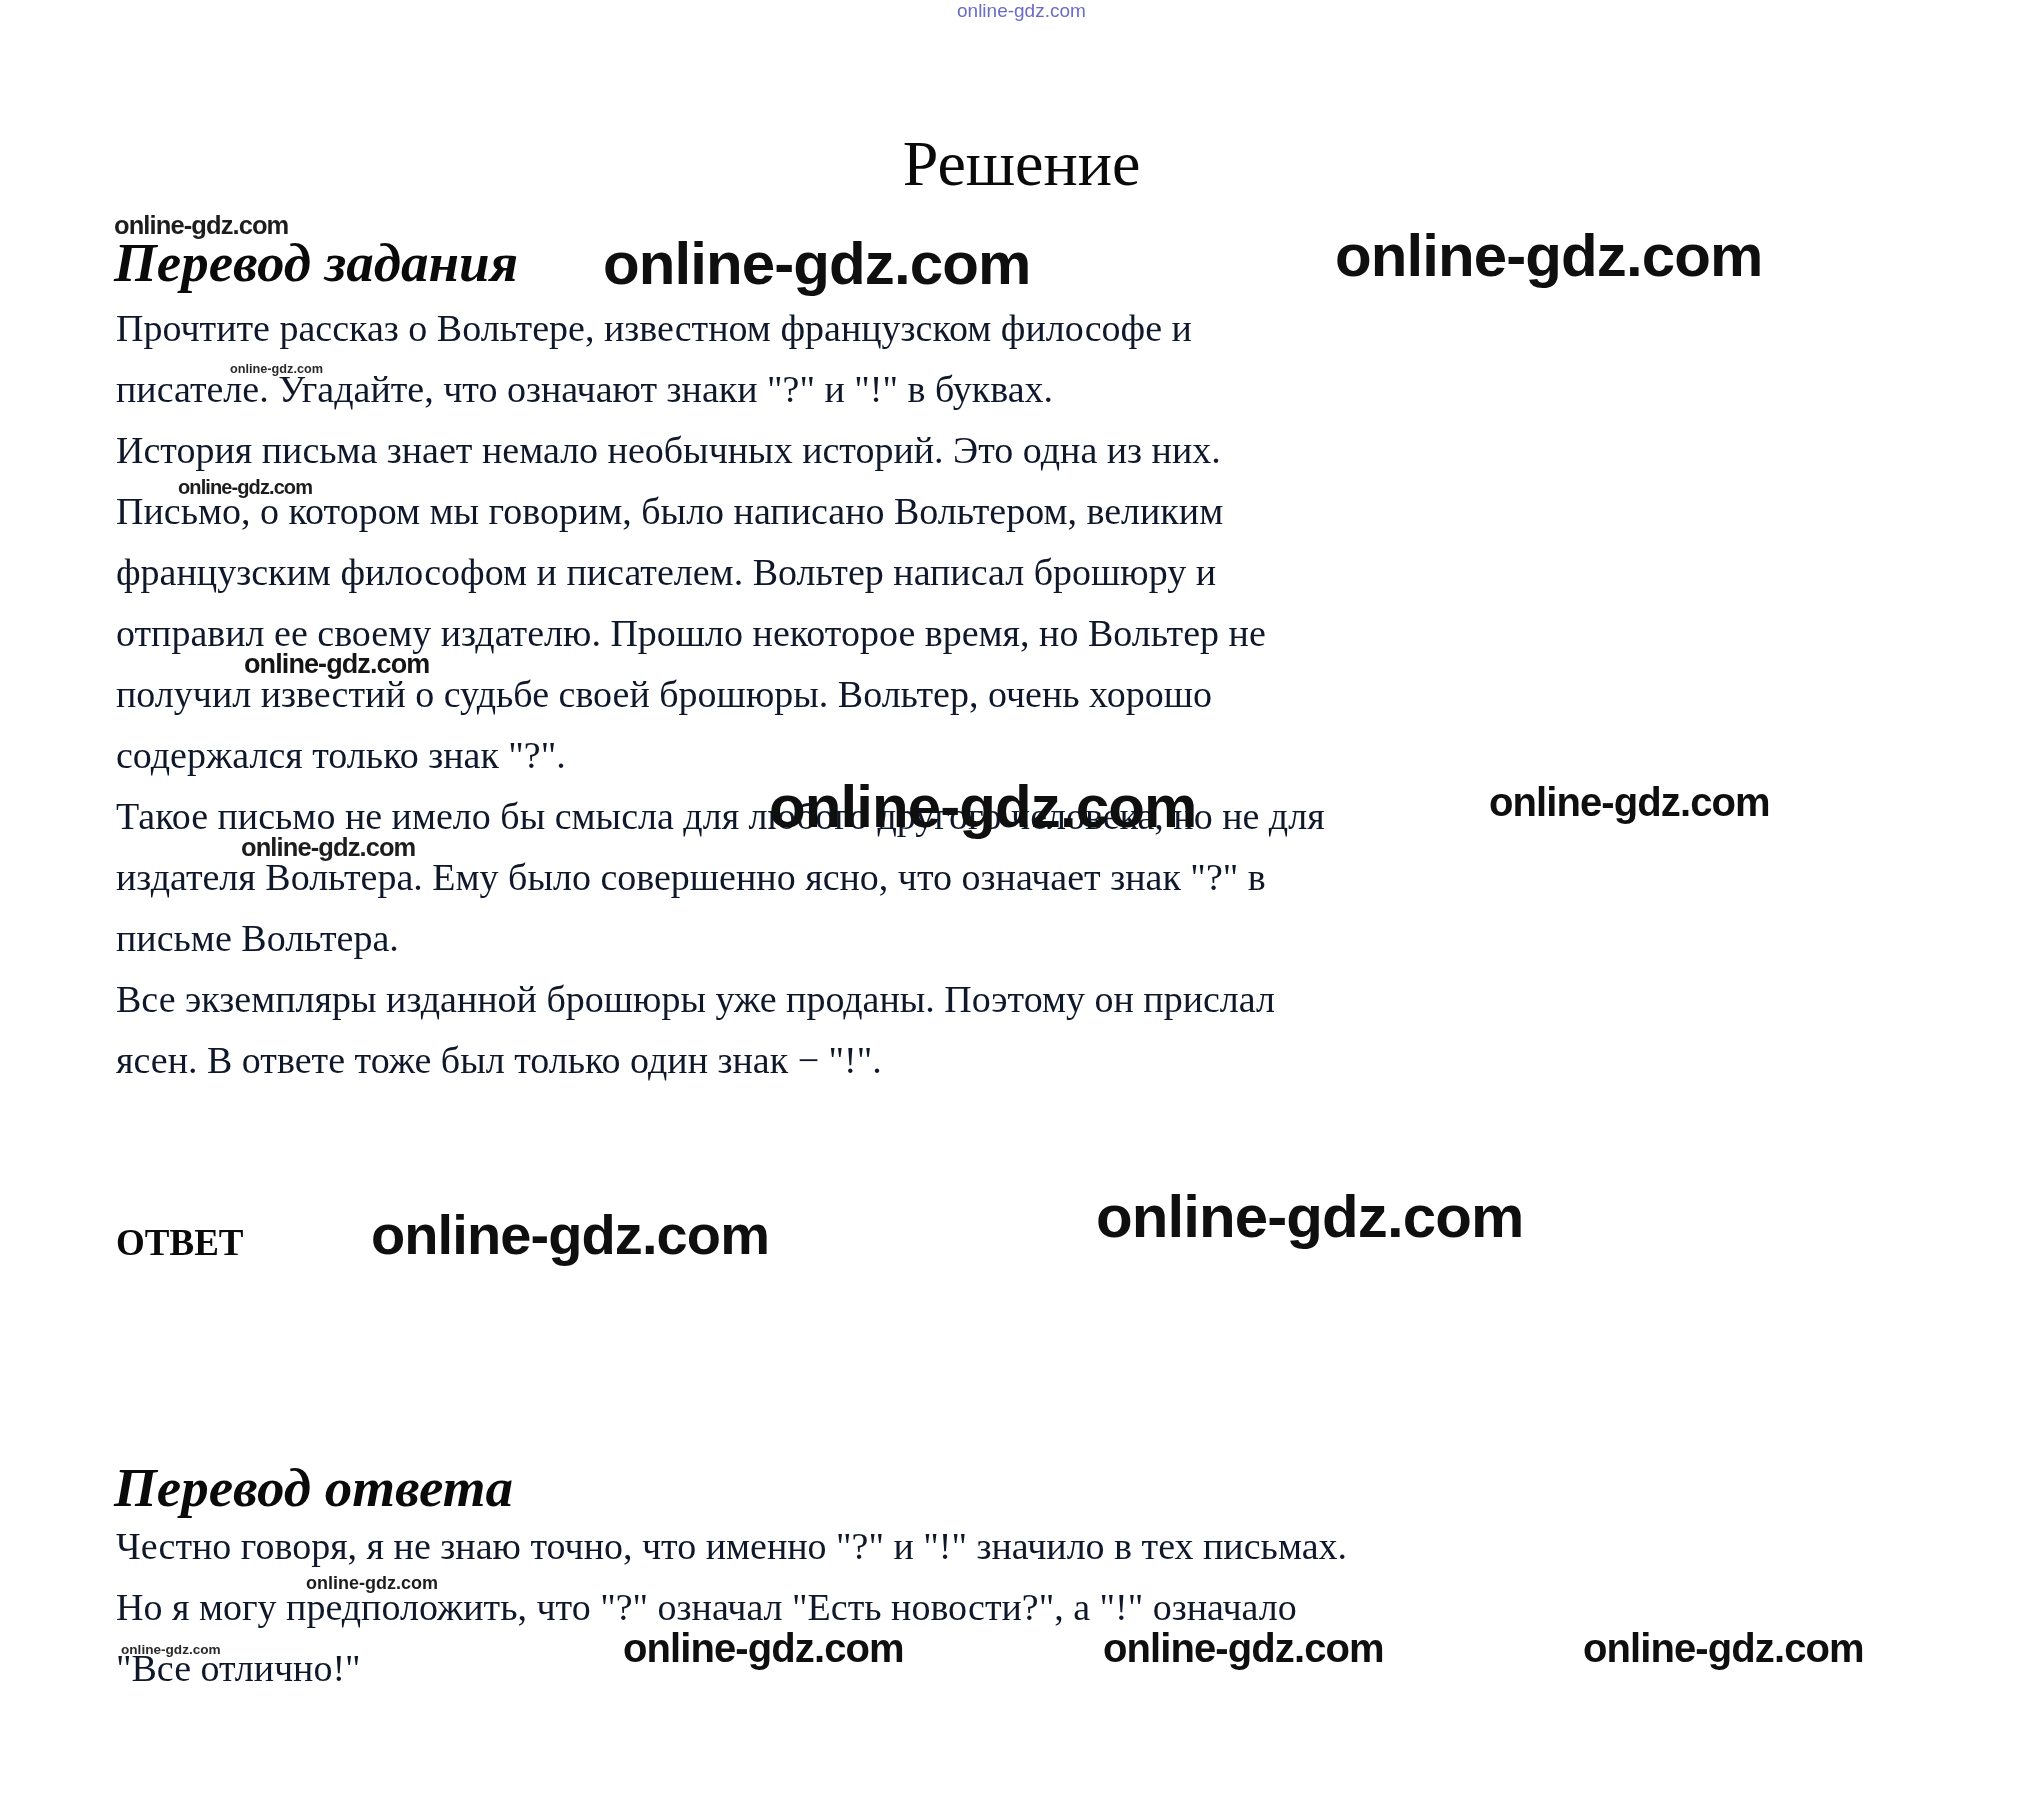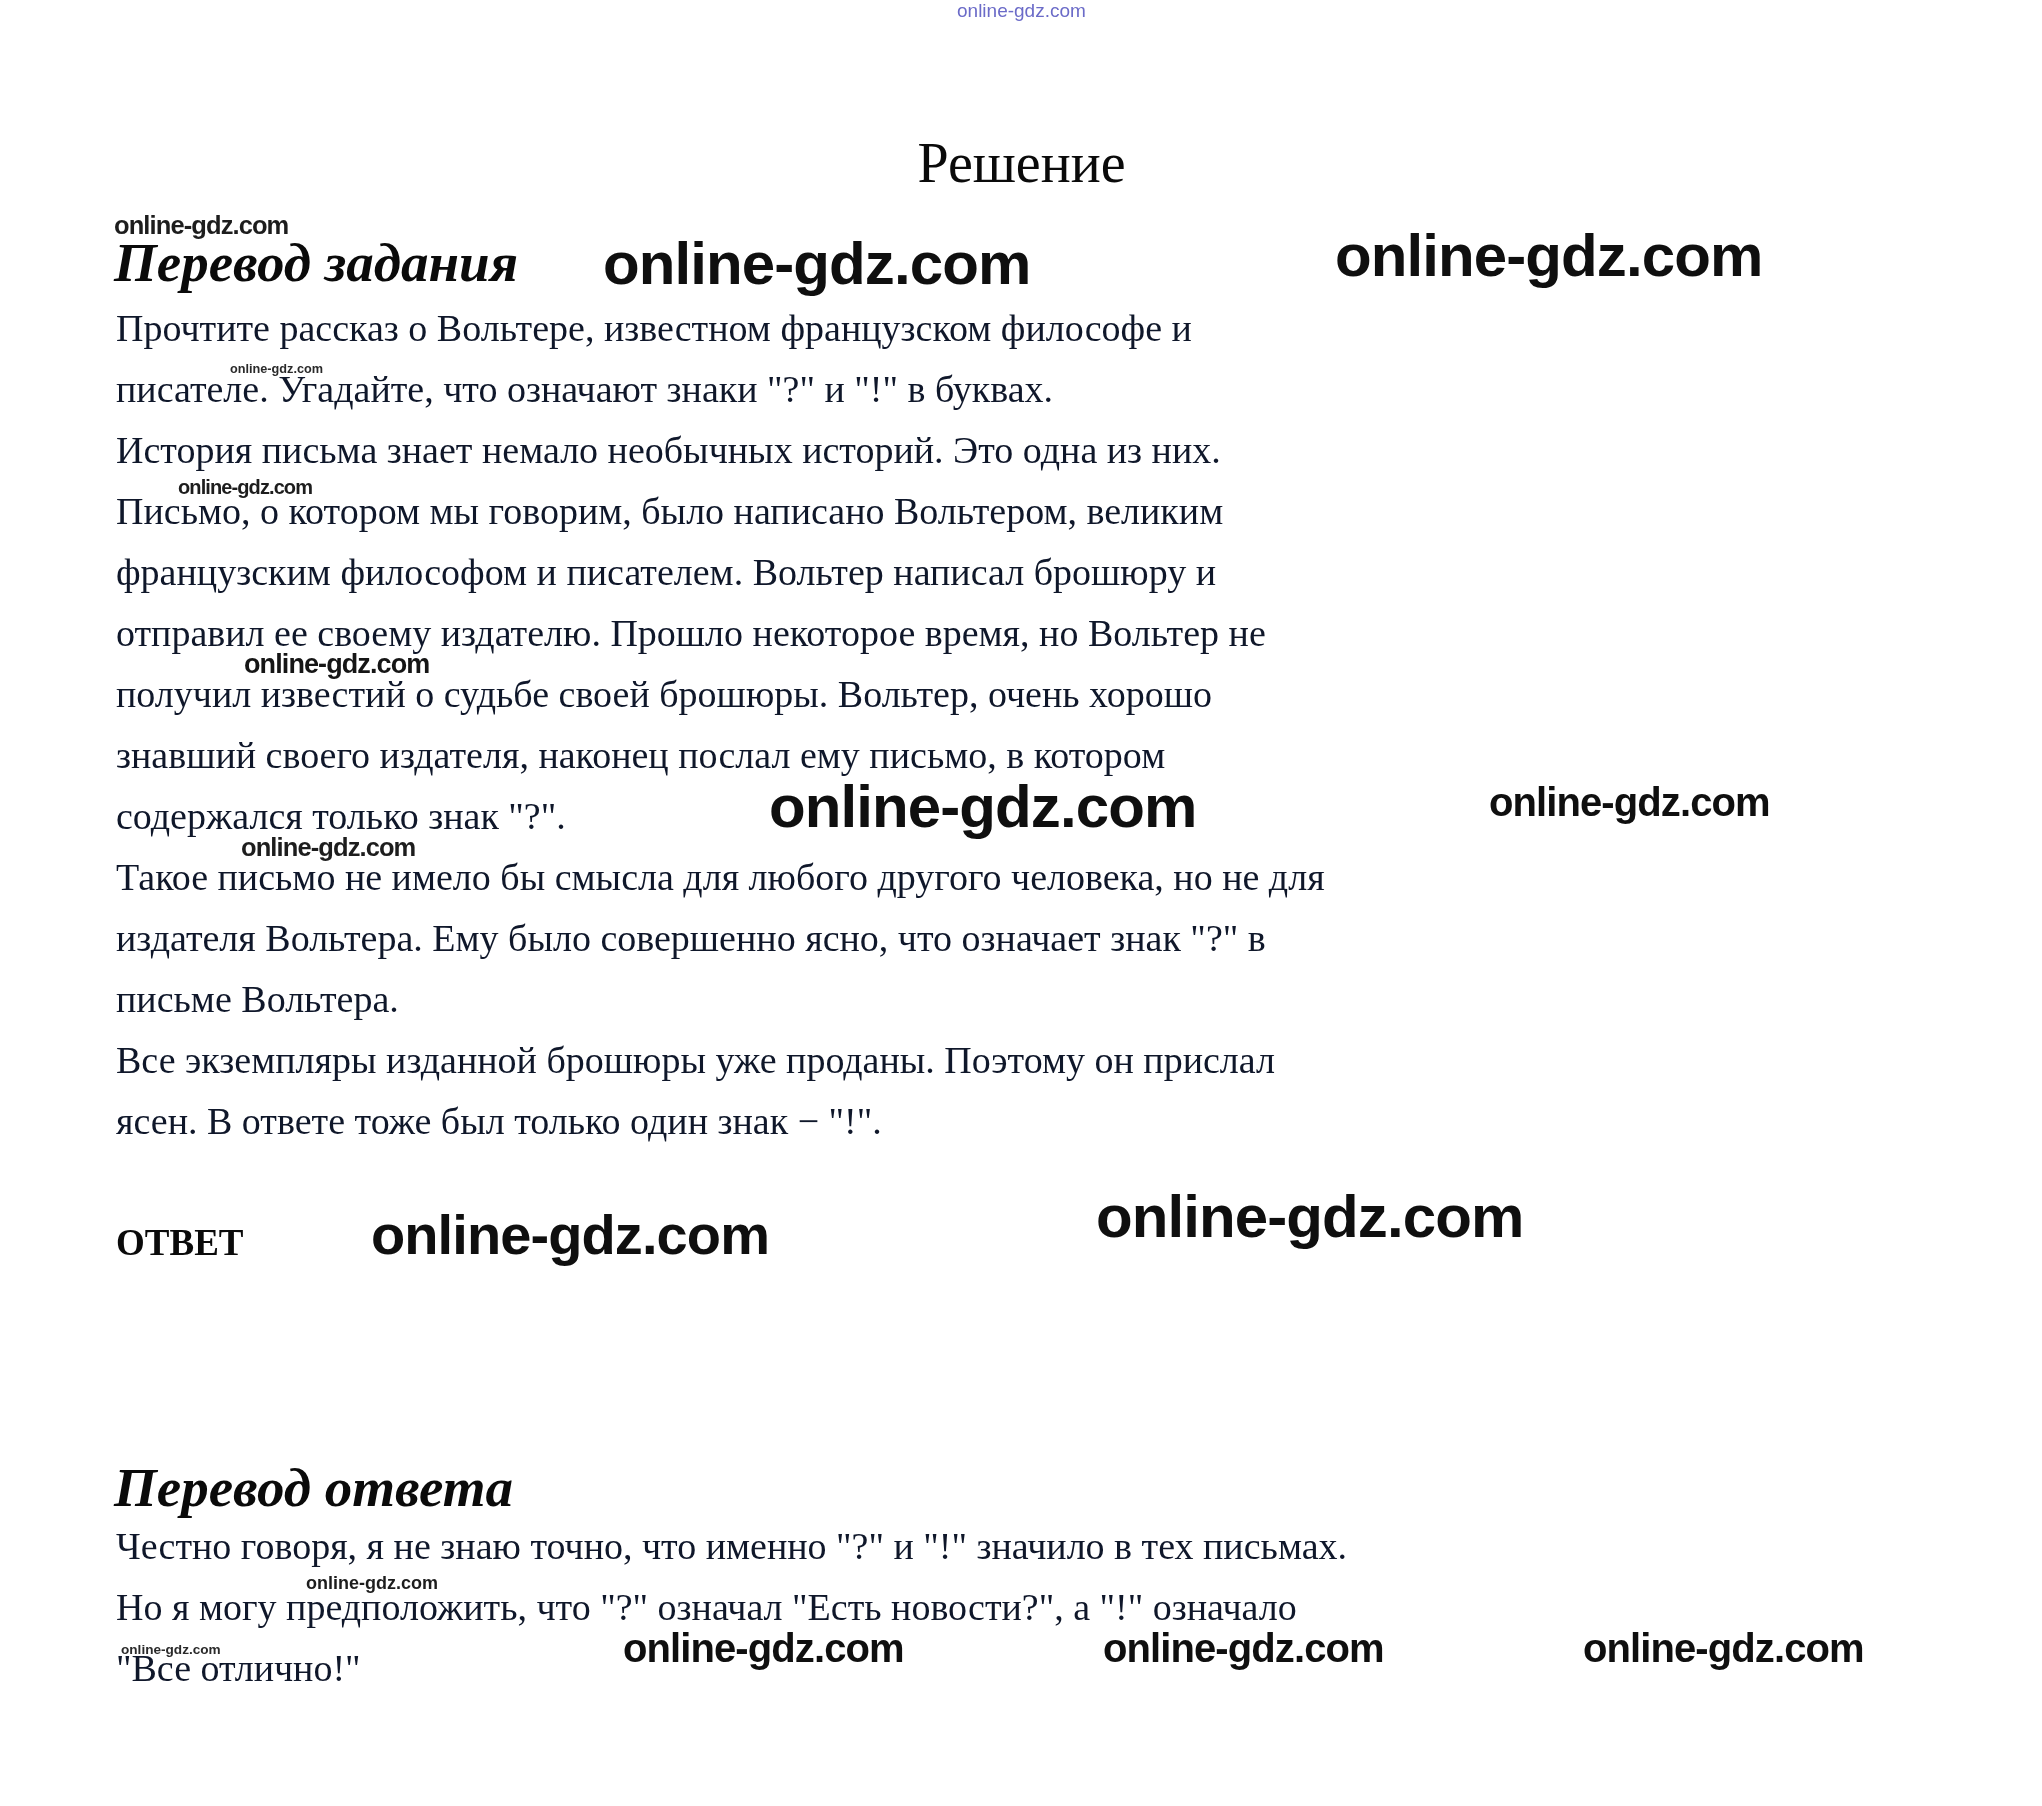--- a/index.html
+++ b/index.html
@@ -6,21 +6,21 @@
   .page{
     position:relative;
     width:2043px;height:1806px;
     background:#ffffff;
     color:#000;
     font-family:"Liberation Serif", serif;
     overflow:hidden;
   }
   .doc-title{
     position:absolute;top:133px;left:0;width:100%;
-    text-align:center;font-size:56px;line-height:61px;
+    text-align:center;font-size:64px;line-height:61px;
     color:#0a0a0a;
   }
   .tblock{
     position:absolute;left:116px;
     font-size:38px;line-height:61px;white-space:nowrap;
     color:#0f172a;
   }
   .tblock .line{height:61px;}
   #task-lines{top:298px;}
   .h-italic{
@@ -72,21 +72,20 @@
   <div class="h-italic" id="task-heading">Перевод задания</div>
 
   <div class="tblock" id="task-lines">
       <div class="line">Прочтите рассказ о Вольтере, известном французском философе и</div>
       <div class="line">писателе. Угадайте, что означают знаки "?" и "!" в буквах.</div>
       <div class="line">История письма знает немало необычных историй. Это одна из них.</div>
       <div class="line">Письмо, о котором мы говорим, было написано Вольтером, великим</div>
       <div class="line">французским философом и писателем. Вольтер написал брошюру и</div>
       <div class="line">отправил ее своему издателю. Прошло некоторое время, но Вольтер не</div>
       <div class="line">получил известий о судьбе своей брошюры. Вольтер, очень хорошо</div>
-      <div class="line">знавший своего издателя, наконец послал ему письмо, в котором</div>
       <div class="line">содержался только знак "?".</div>
       <div class="line">Такое письмо не имело бы смысла для любого другого человека, но не для</div>
       <div class="line">издателя Вольтера. Ему было совершенно ясно, что означает знак "?" в</div>
       <div class="line">письме Вольтера.</div>
       <div class="line">Все экземпляры изданной брошюры уже проданы. Поэтому он прислал</div>
       <div class="line">ясен. В ответе тоже был только один знак − "!".</div>
     </div>
 
   <div id="answer-heading">ОТВЕТ</div>
 

